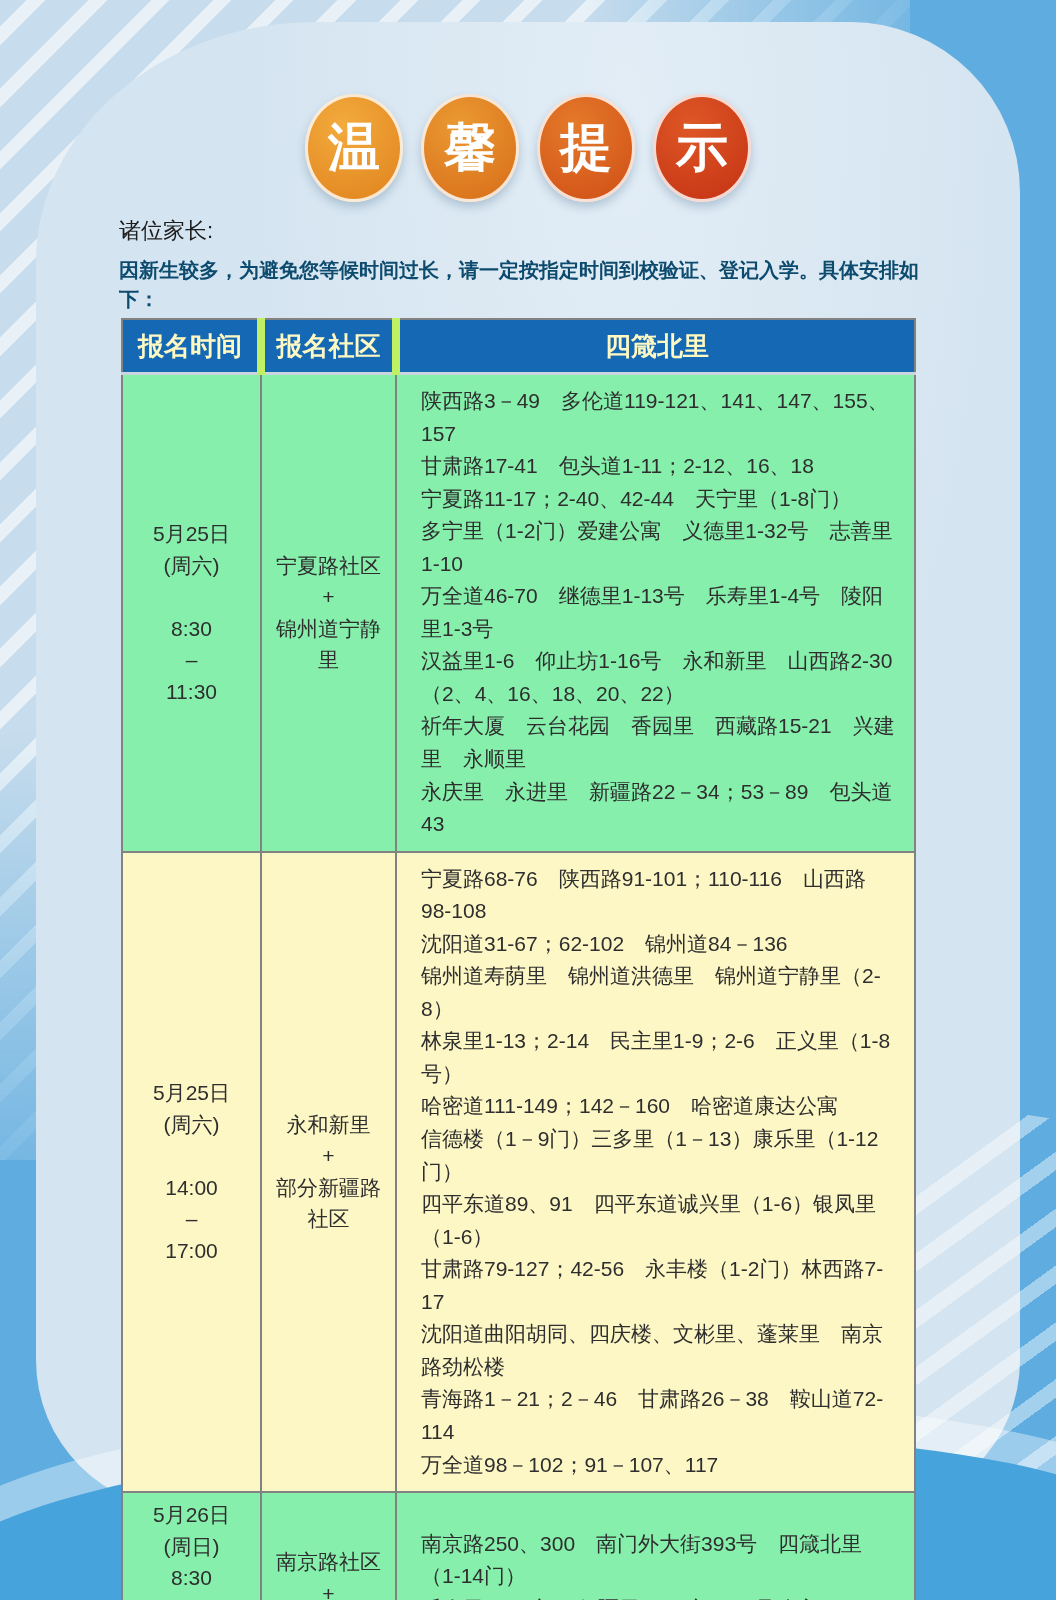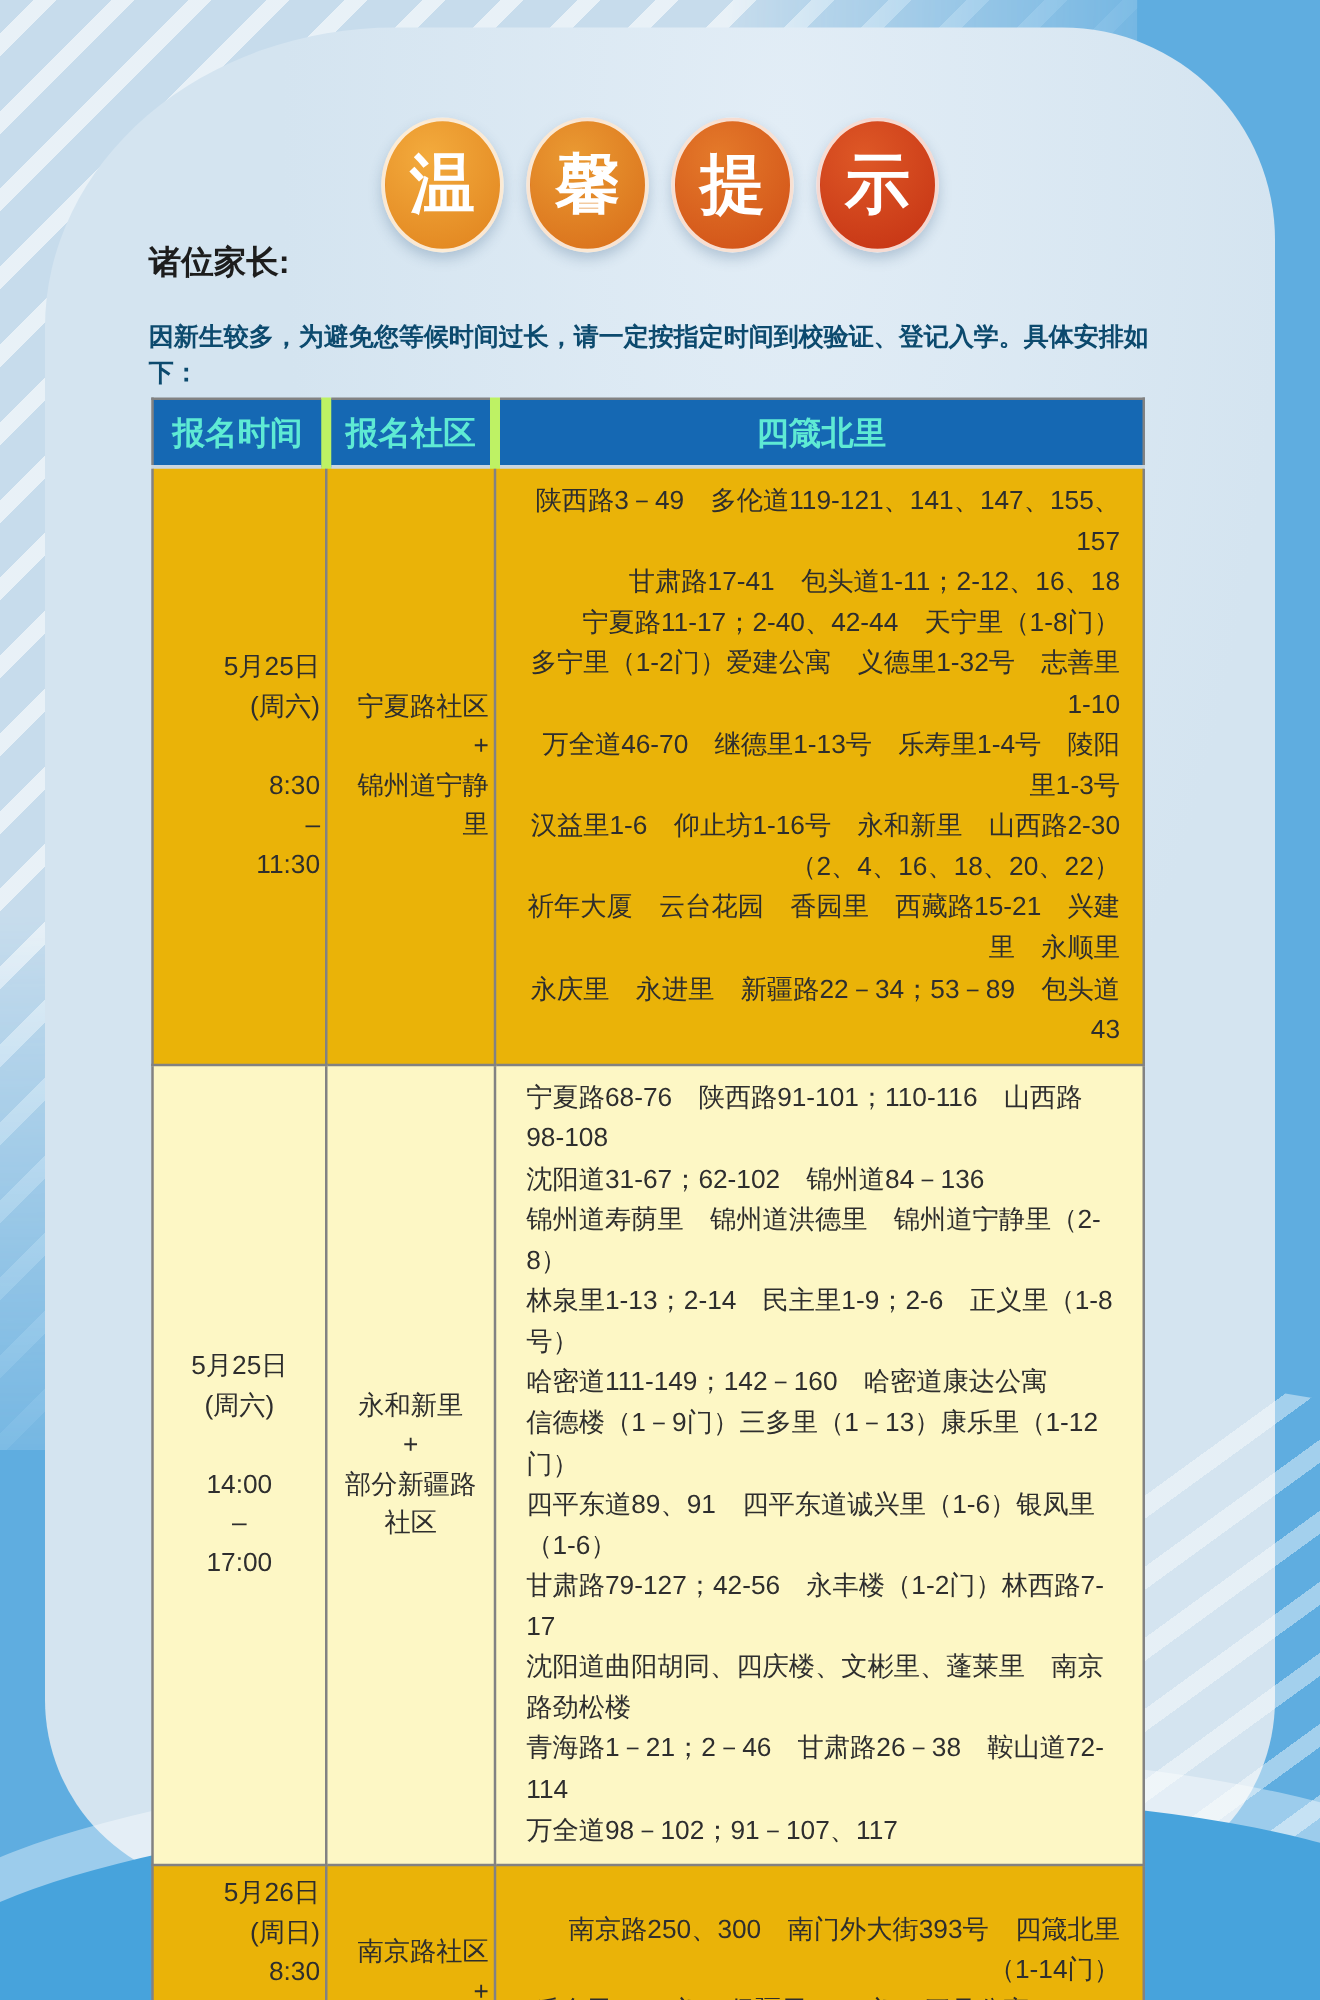--- a/index.html
+++ b/index.html
@@ -62,37 +62,37 @@
     color:#fff; font-size:52px; font-weight:bold;
     border:3px solid rgba(255,255,255,.8);
     box-shadow: 0 5px 10px rgba(40,80,120,.25);
   }
   .badge-0 { background: radial-gradient(circle at 38% 28%, #f3ab3d, #e0821d); }
   .badge-1 { background: radial-gradient(circle at 38% 28%, #ea9a32, #d86c19); }
   .badge-2 { background: radial-gradient(circle at 38% 28%, #e47a2a, #d04e16); }
   .badge-3 { background: radial-gradient(circle at 38% 28%, #de5826, #c43113); }
 
   
-  .salutation { position:absolute; left:119px; top:192px; font-size:26px; font-weight:bold; color:#1d1d1d; }
+  .salutation { position:absolute; left:119px; top:216px; font-size:22px; font-weight:normal; color:#1d1d1d; }
   .intro-text { position:absolute; left:119px; top:256px; width:806px; font-size:20px; font-weight:bold; color:#0c4a6e; line-height:1.45; }
 
   
   .sched { position:absolute; left:121px; top:318px; width:795px; border-collapse:collapse; table-layout:fixed; }
   .sched th {
-    background:#1568b3; color:#5eead4; font-size:26px; font-weight:bold;
+    background:#1568b3; color:#fef9c3; font-size:26px; font-weight:bold;
     height:50px; border:2px solid #828282; border-bottom:3px solid #c9d6e0;
   }
   .sched th + th { border-left:8px solid #bef264; }
   .sched td {
     border:2px solid #828282; vertical-align:middle;
     font-size:21px; color:#2e2e2e; white-space:pre-line;
   }
   .cell-time, .cell-community { text-align:center; line-height:1.5; padding:6px 4px; }
   .cell-details { font-size:18px; line-height:1.55; padding:10px 18px 10px 24px; text-align:left; color:#333; }
-  .row-green td  { background:#eab308;text-align:right; }
+  .row-green td  { background:#86efac; }
   .row-yellow td { background:#fdf7c5;margin-top:40px; }
   .sched tr.r0 { height:292px; }
   .sched tr.r1 { height:332px; }
   .sched tr.r2 { height:200px; }
 
   
   .footer {
     position:absolute; left:700px; top:1424px;
     font-size:24px; font-weight:600; color:#232323; line-height:1.7;
   }

